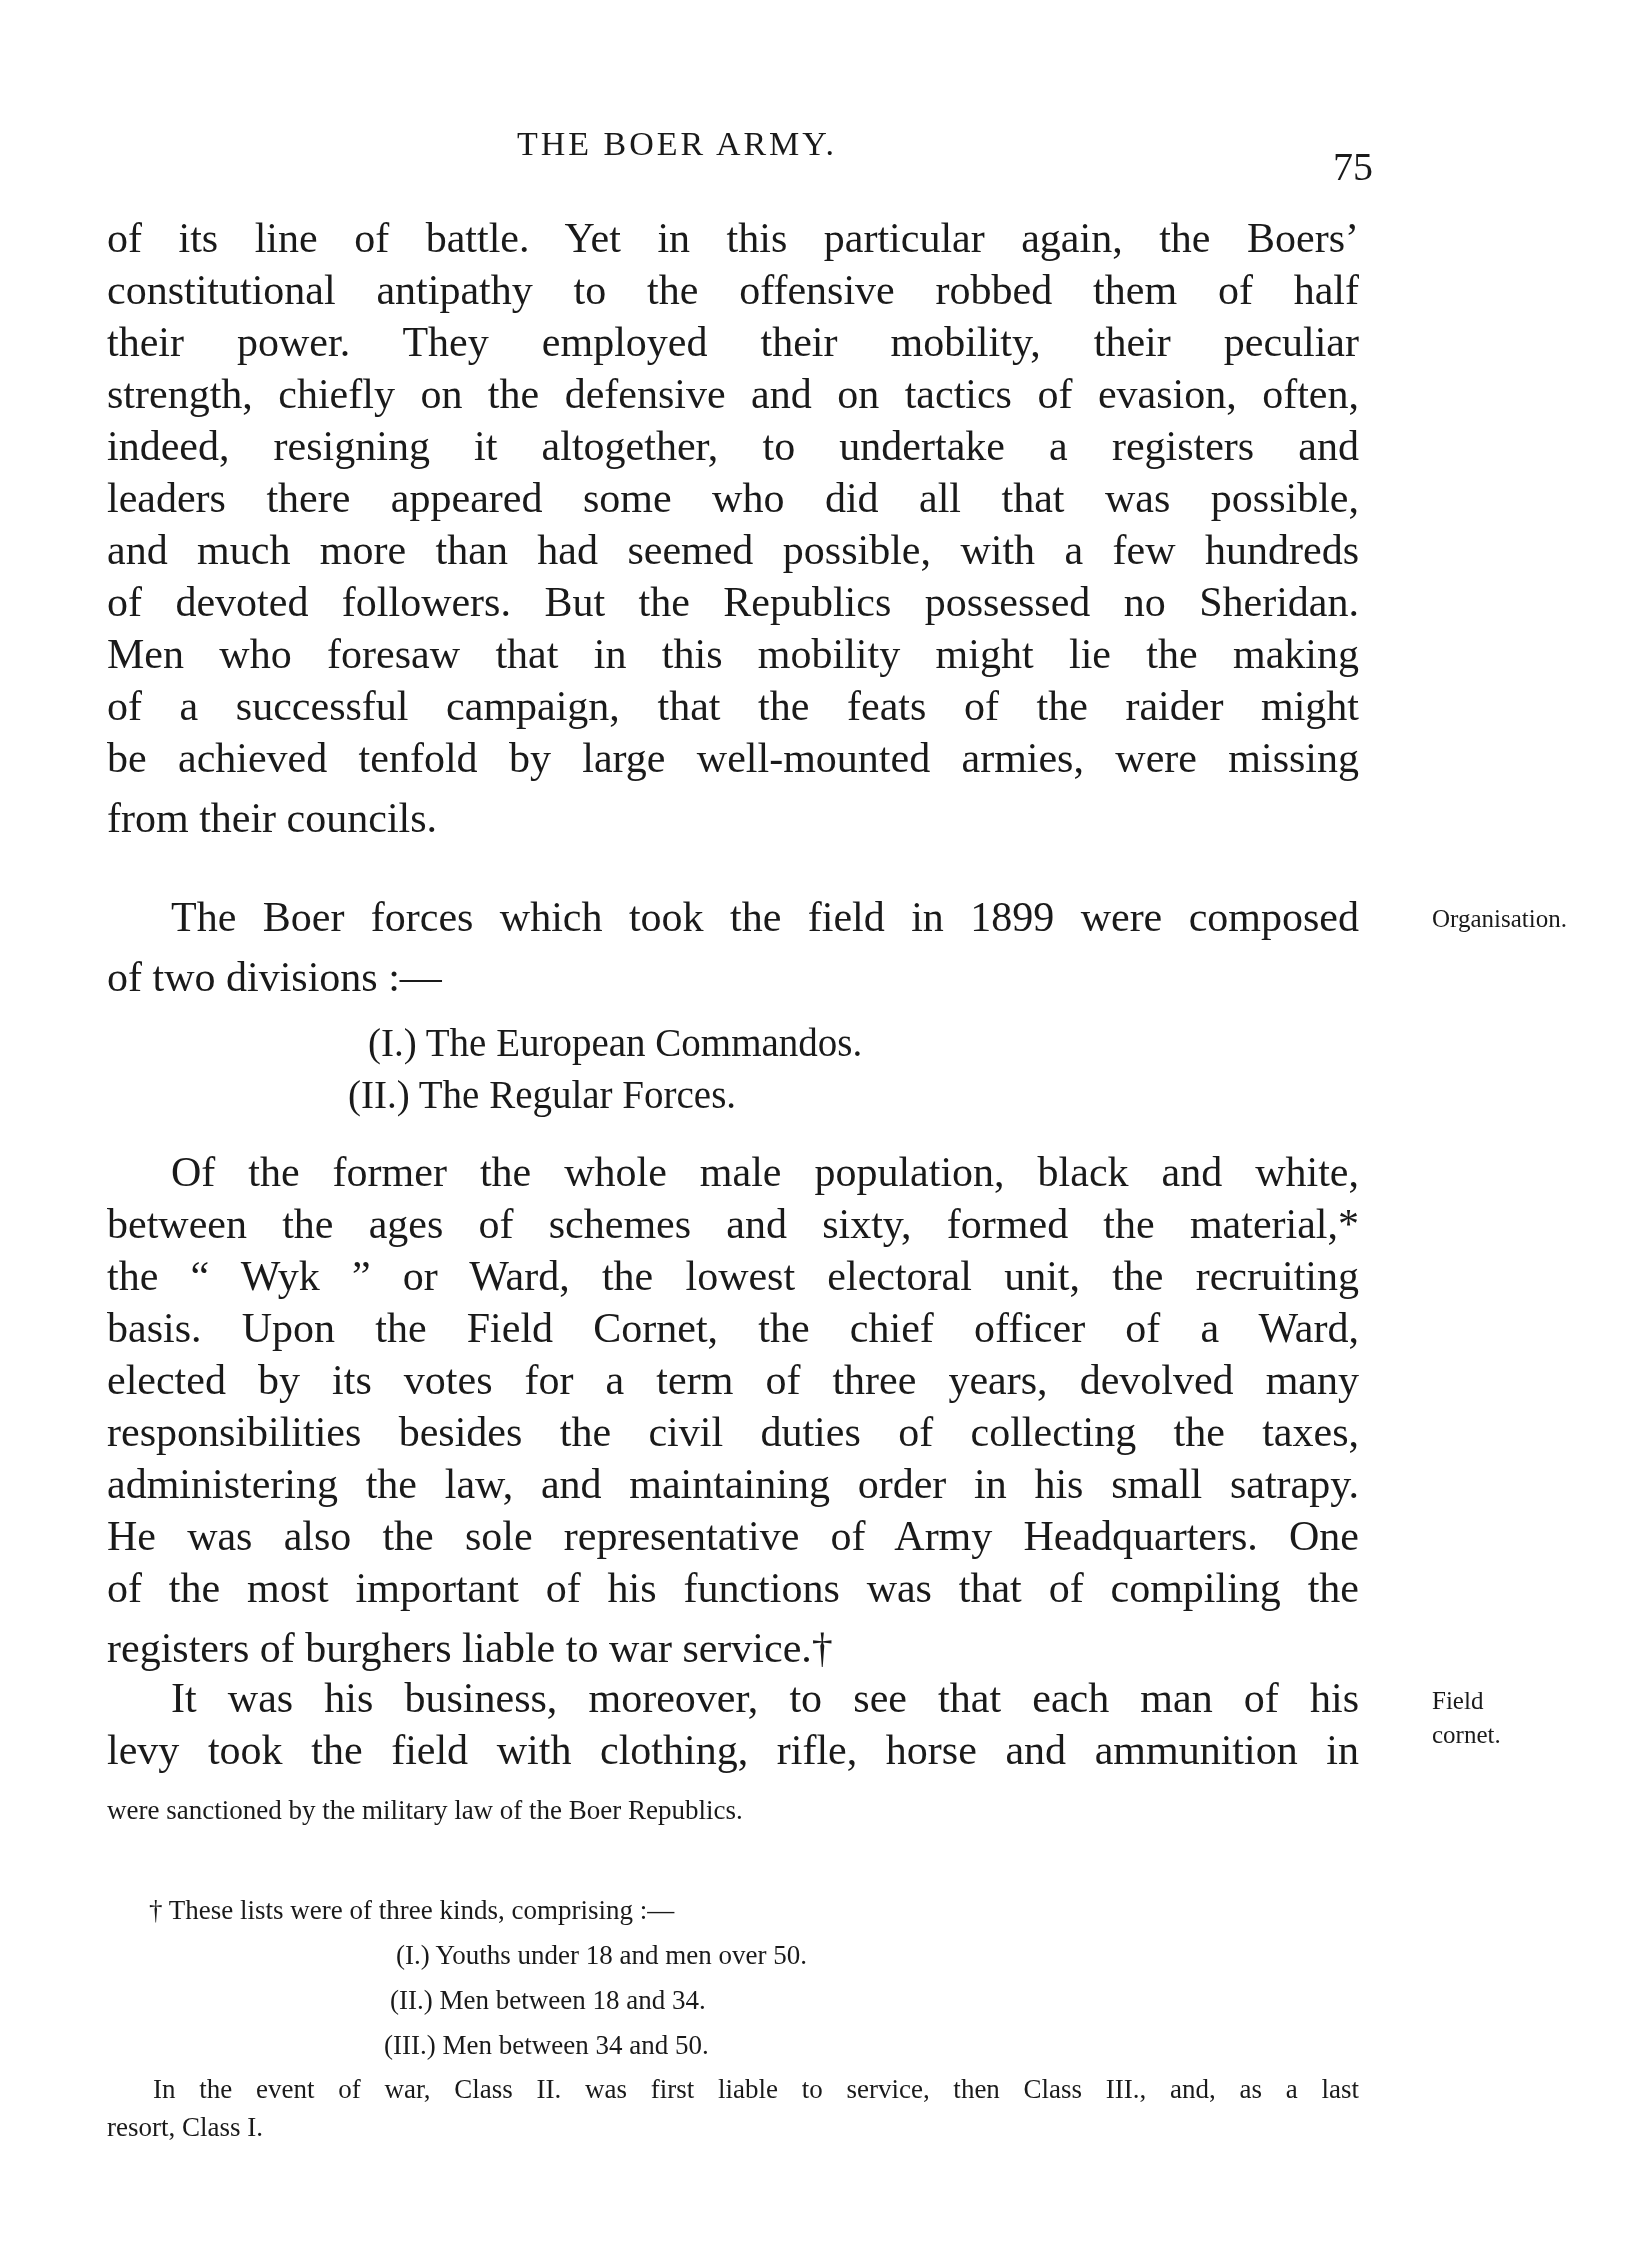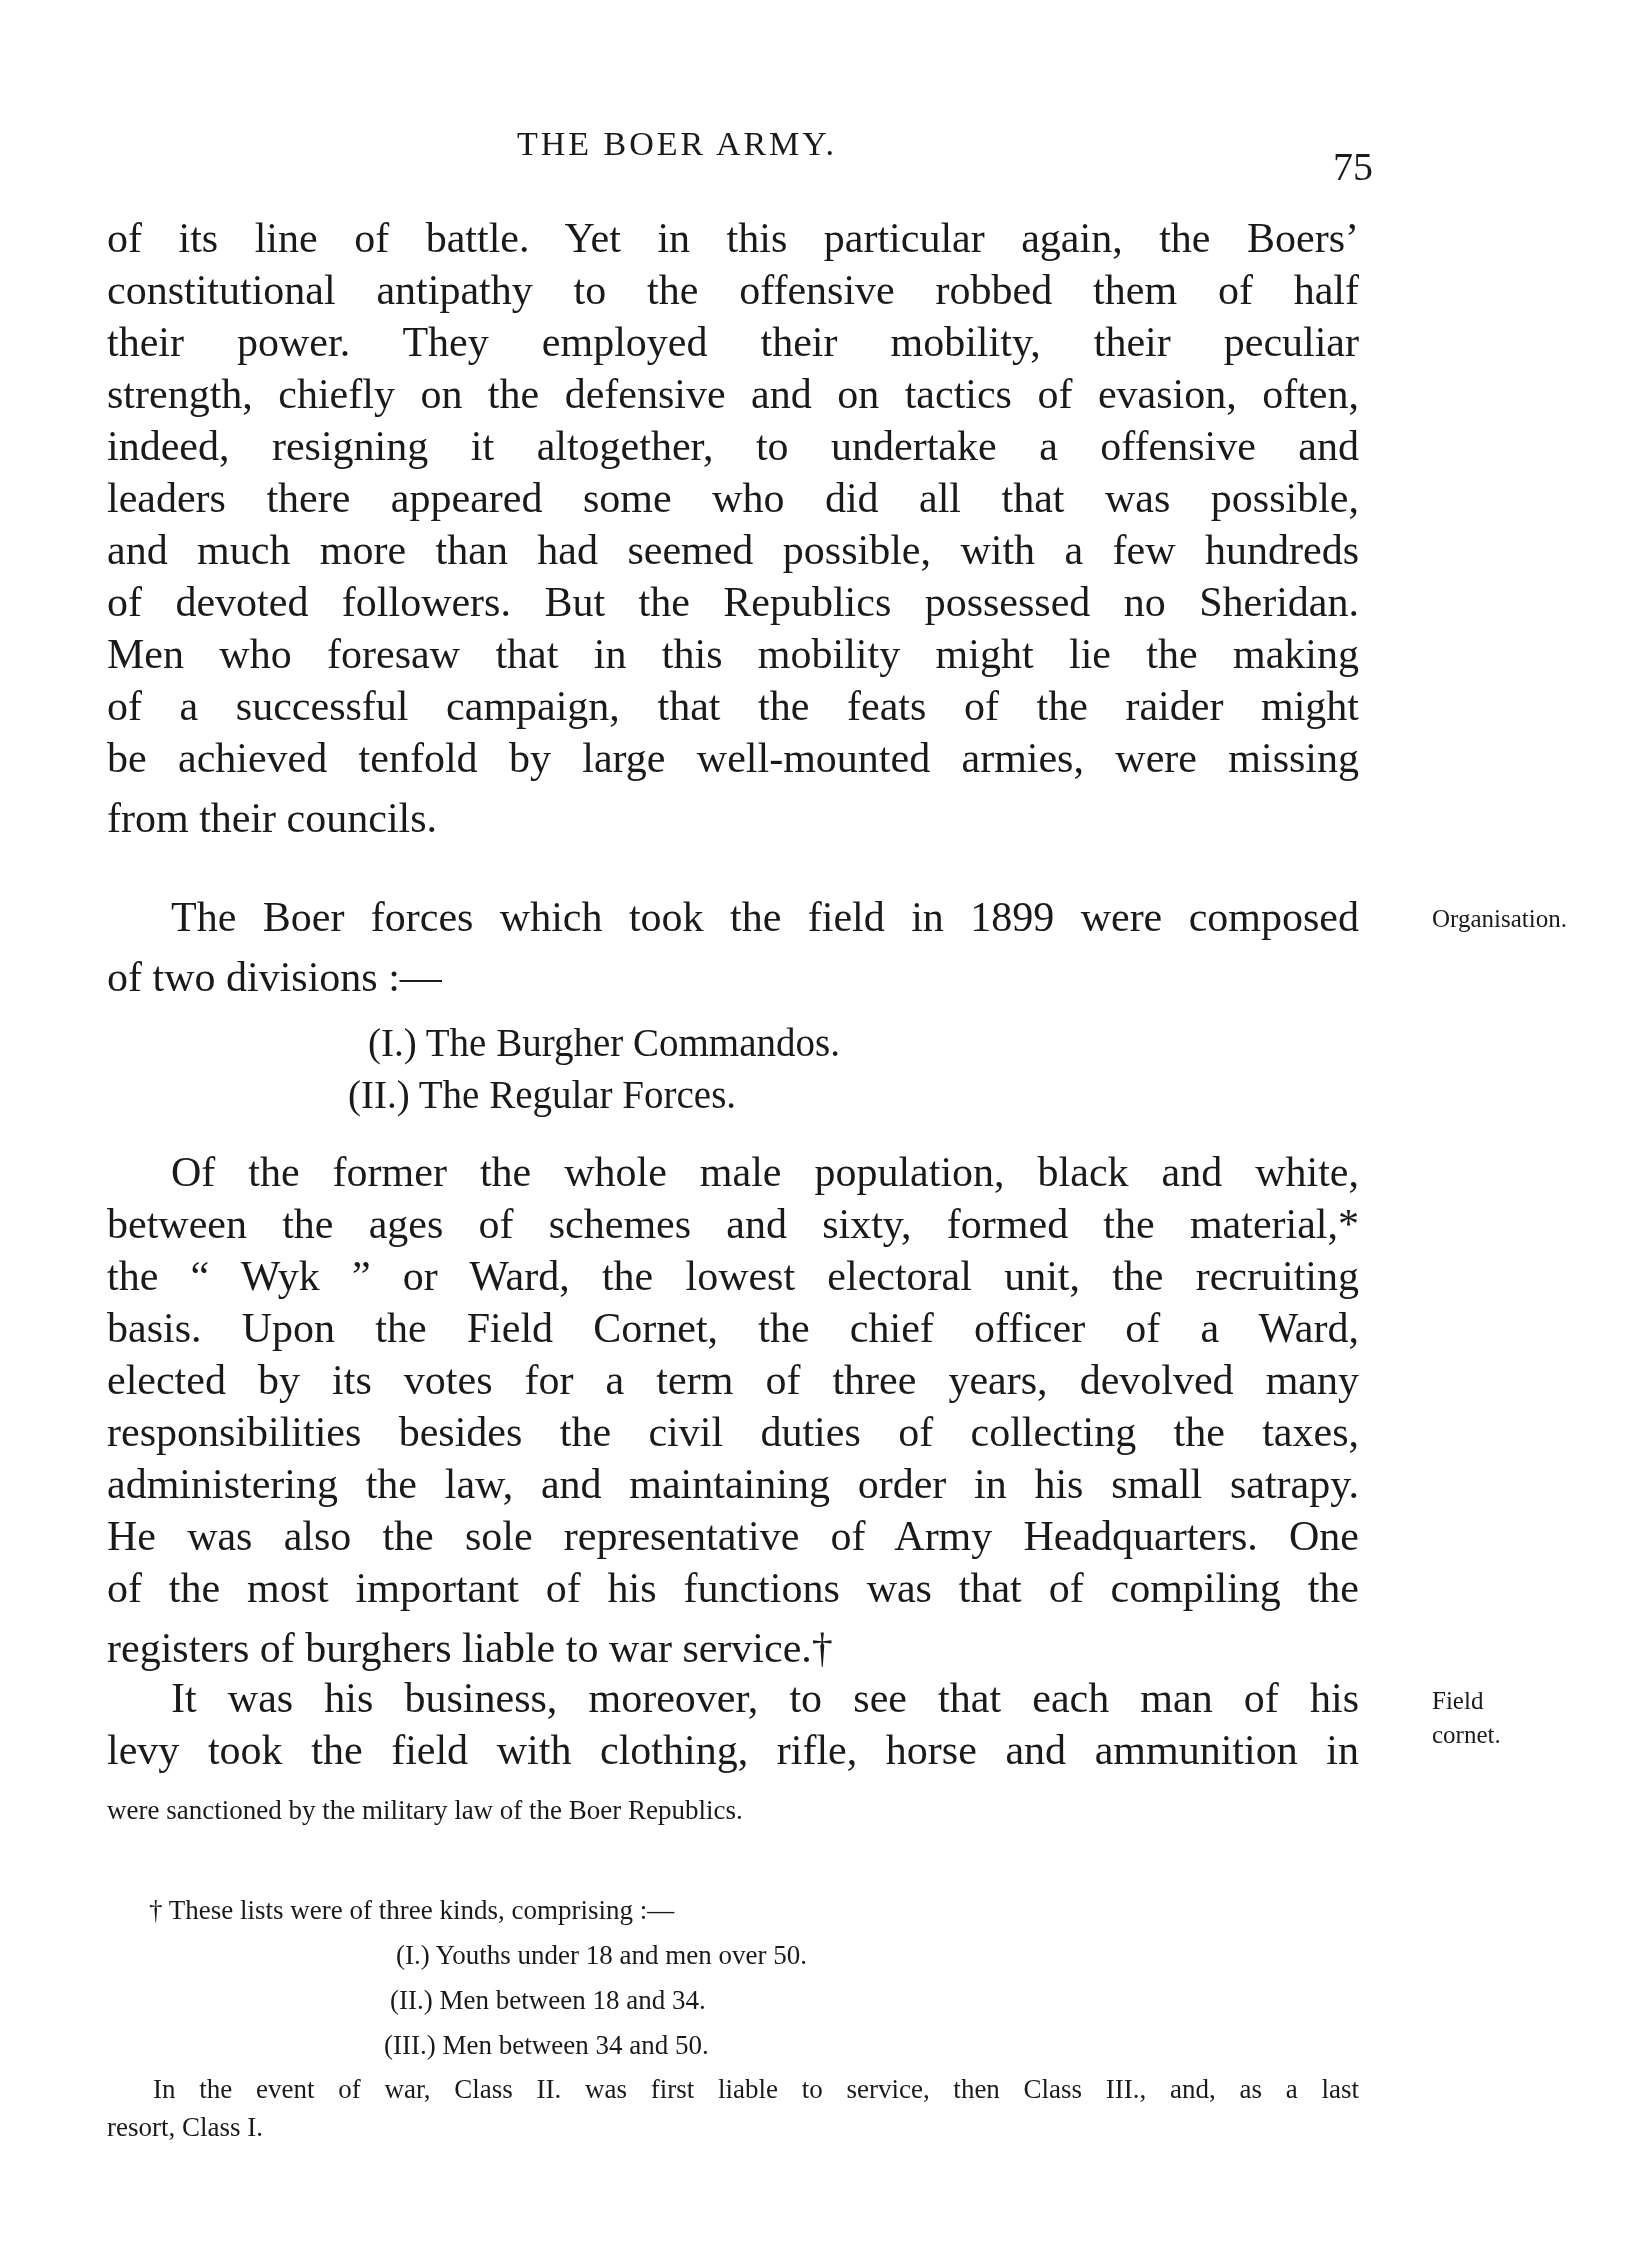--- a/index.html
+++ b/index.html
@@ -41,37 +41,37 @@
 <div class="running-head">
   <span class="running-title">THE BOER ARMY.</span>
   <span class="page-number">75</span>
 </div>
 
 <div class="body-text" style="top:212px;">
   <span class="line">of its line of battle.  Yet in this particular again, the Boers’</span>
   <span class="line">constitutional antipathy to the offensive robbed them of half</span>
   <span class="line">their power.  They employed their mobility, their peculiar</span>
   <span class="line">strength, chiefly on the defensive and on tactics of evasion, often,</span>
-  <span class="line">indeed, resigning it altogether, to undertake a offensive and</span>
+  <span class="line">indeed, resigning it altogether, to undertake a registers and</span>
   <span class="line">leaders there appeared some who did all that was possible,</span>
   <span class="line">and much more than had seemed possible, with a few hundreds</span>
   <span class="line">of devoted followers.  But the Republics possessed no Sheridan.</span>
   <span class="line">Men who foresaw that in this mobility might lie the making</span>
   <span class="line">of a successful campaign, that the feats of the raider might</span>
   <span class="line">be achieved tenfold by large well-mounted armies, were missing</span>
   <span class="line last">from their councils.</span>
 </div>
 
 <div class="body-text" style="top:891px;">
   <span class="line indent">The Boer forces which took the field in 1899 were composed</span>
   <span class="line last">of two divisions :—</span>
 </div>
 <span class="sidenote" style="left:1388px; top:905px;">Organisation.</span>
 
-<span class="list-item" style="left:368px; top:1020px;">(I.) The Burgher Commandos.</span>
+<span class="list-item" style="left:368px; top:1020px;">(I.) The European Commandos.</span>
 <span class="list-item" style="left:348px; top:1072px;">(II.) The Regular Forces.</span>
 
 <div class="body-text" style="top:1146px;">
   <span class="line indent">Of the former the whole male population, black and white,</span>
   <span class="line">between the ages of schemes and sixty, formed the material,*</span>
   <span class="line">the “ Wyk ” or Ward, the lowest electoral unit, the recruiting</span>
   <span class="line">basis.  Upon the Field Cornet, the chief officer of a Ward,</span>
   <span class="line">elected by its votes for a term of three years, devolved many</span>
   <span class="line">responsibilities besides the civil duties of collecting the taxes,</span>
   <span class="line">administering the law, and maintaining order in his small satrapy.</span>

